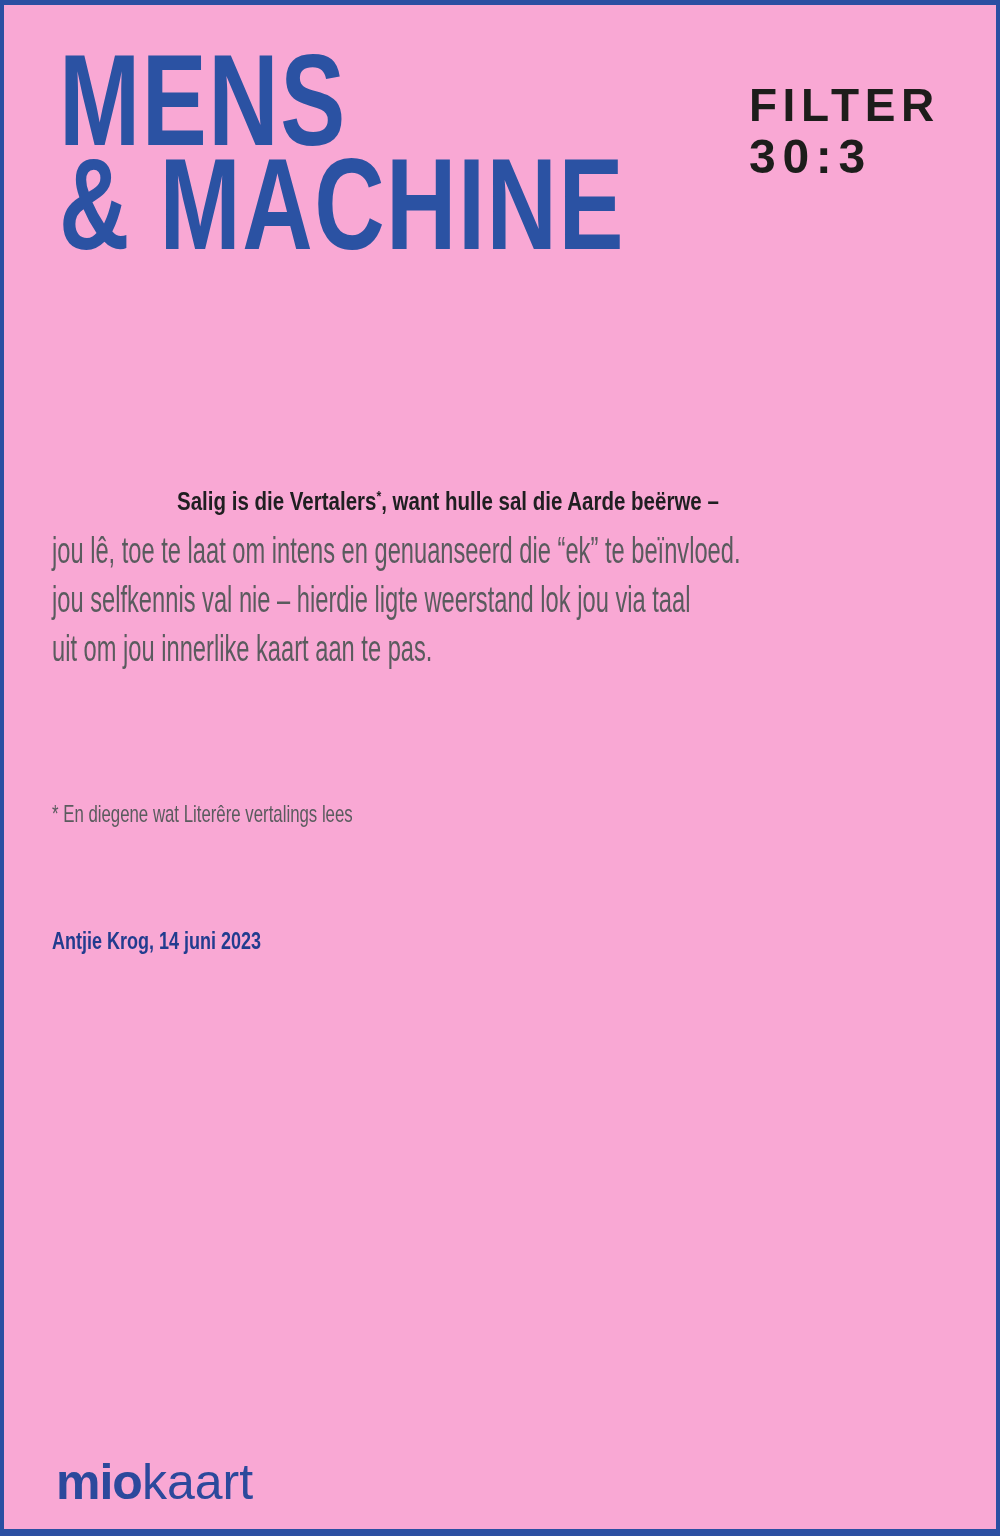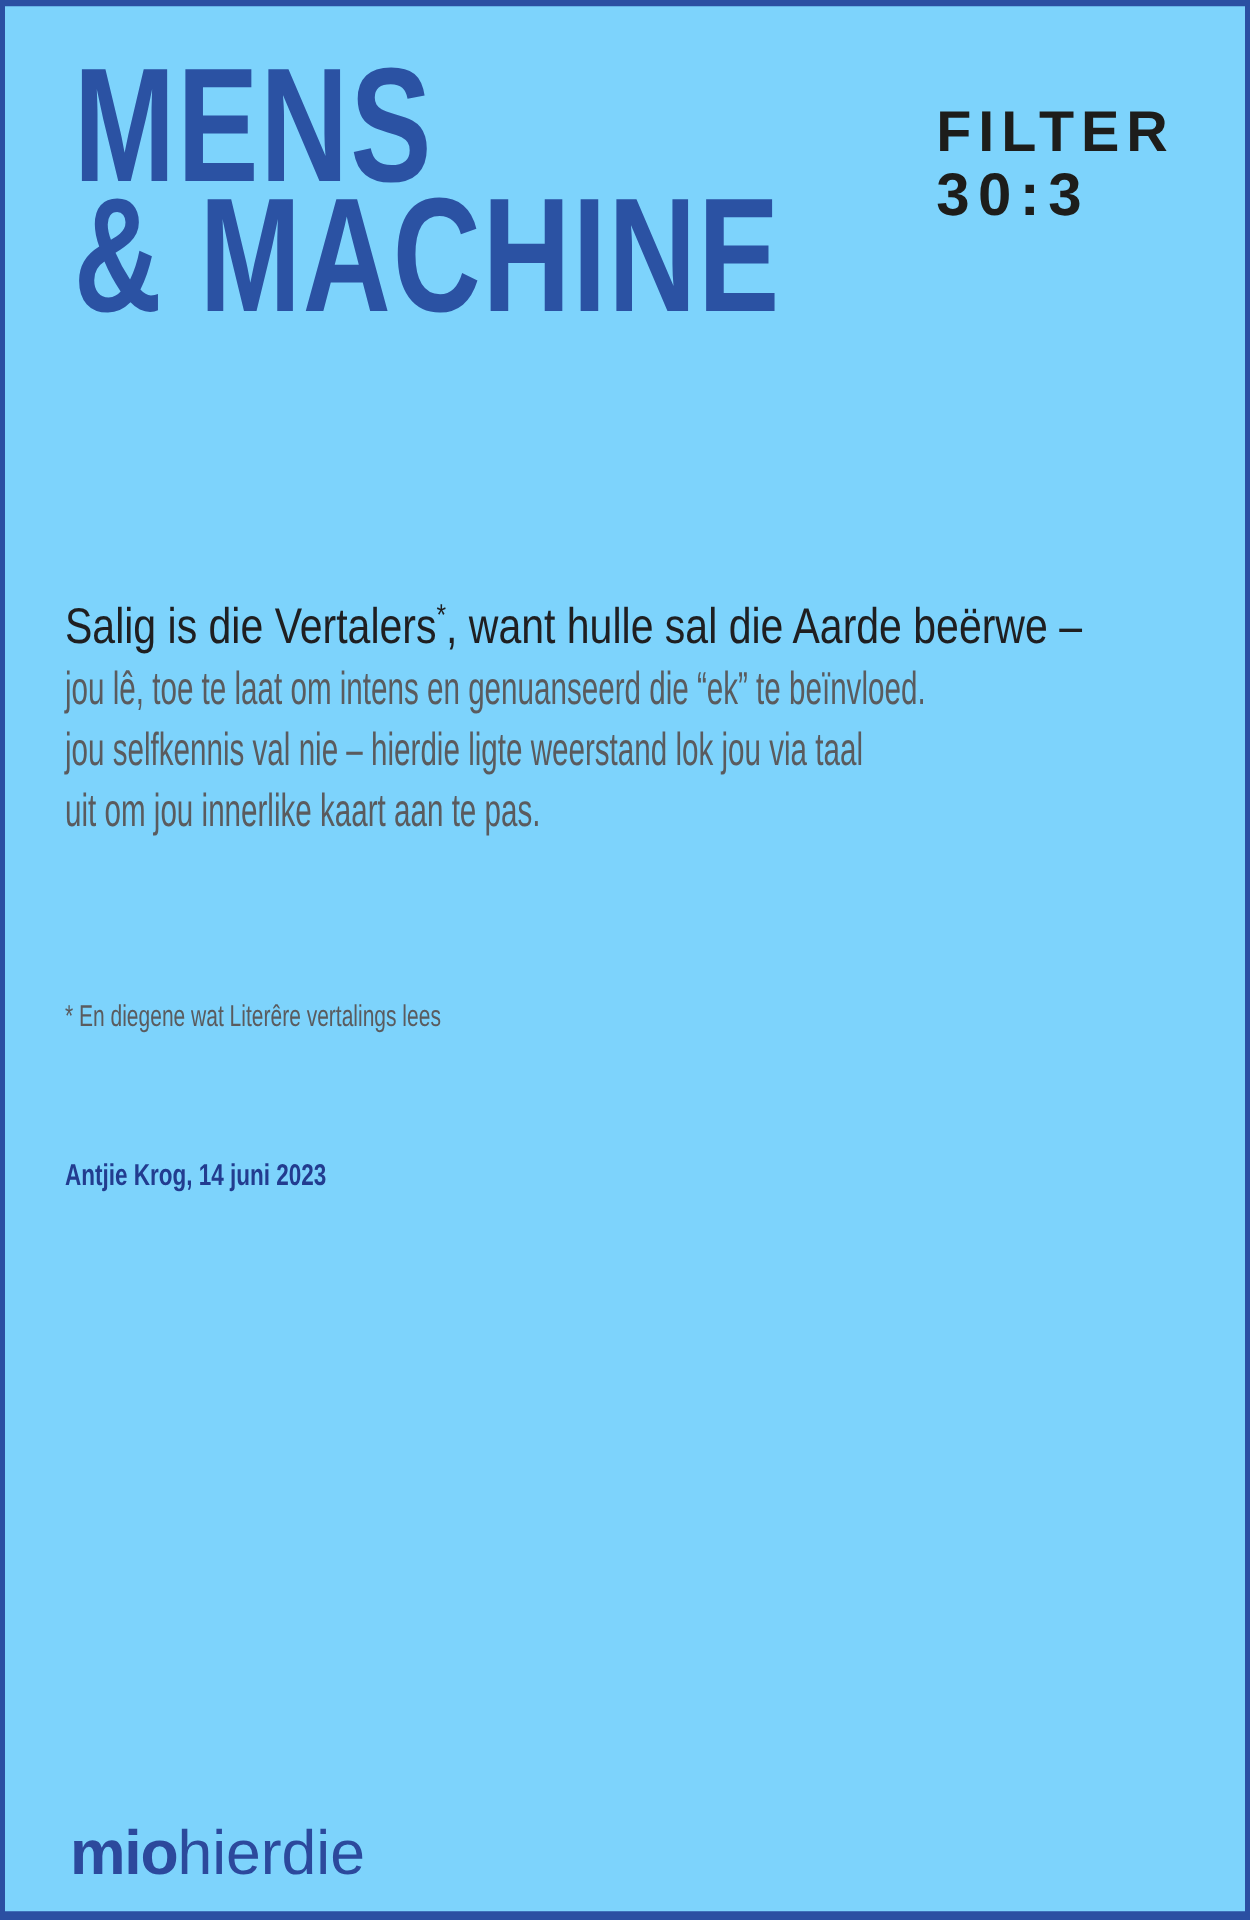--- a/index.html
+++ b/index.html
@@ -2,21 +2,21 @@
 <html><head>
 <meta charset="utf-8">
 <style>
   * { margin: 0; padding: 0; box-sizing: border-box; }
   html, body { background: #e8e8e8; }
   .page {
     position: relative;
     width: 1000px;
     height: 1536px;
     margin: 0 auto;
-    background: #7dd3fc;
+    background: #f9a8d4;
     border-style: solid;
     border-color: #2b4fa2;
     border-width: 5px 4px 7px 4px;
     overflow: hidden;
     font-family: "Liberation Sans", sans-serif;
   }
   .condense {
     display: inline-block;
     transform-origin: 0 0;
     white-space: nowrap;
@@ -56,23 +56,24 @@
   }
   
   .quote {
     position: absolute;
     left: 48px;
     top: 472px;
     width: 910px;
   }
   .quote-line { height: 49px; line-height: 49px; }
   .quote-bold {
-    font-weight: 400;
-    font-size: 40px;
+    font-weight: 700;
+    font-size: 25px;
     color: #1f1f21;
+    text-align: center;
   }
   .quote-bold .condense { transform: scaleX(0.82); }
   .quote-bold sup {
     font-size: 60%;
     vertical-align: super;
     line-height: 0;
   }
   .quote-body {
     font-weight: 400;
     font-size: 37px;
@@ -151,16 +152,16 @@
 
   <div class="footnote">
     <span class="condense">* En diegene wat Literêre vertalings lees</span>
   </div>
 
   <div class="author">
     <span class="condense">Antjie Krog, 14 juni 2023</span>
   </div>
 
   <div class="publisher">
-    <span class="logo-bold">mio</span><span class="logo-light">hierdie</span>
+    <span class="logo-bold">mio</span><span class="logo-light">kaart</span>
   </div>
 
 </div>
 
 </body></html>

